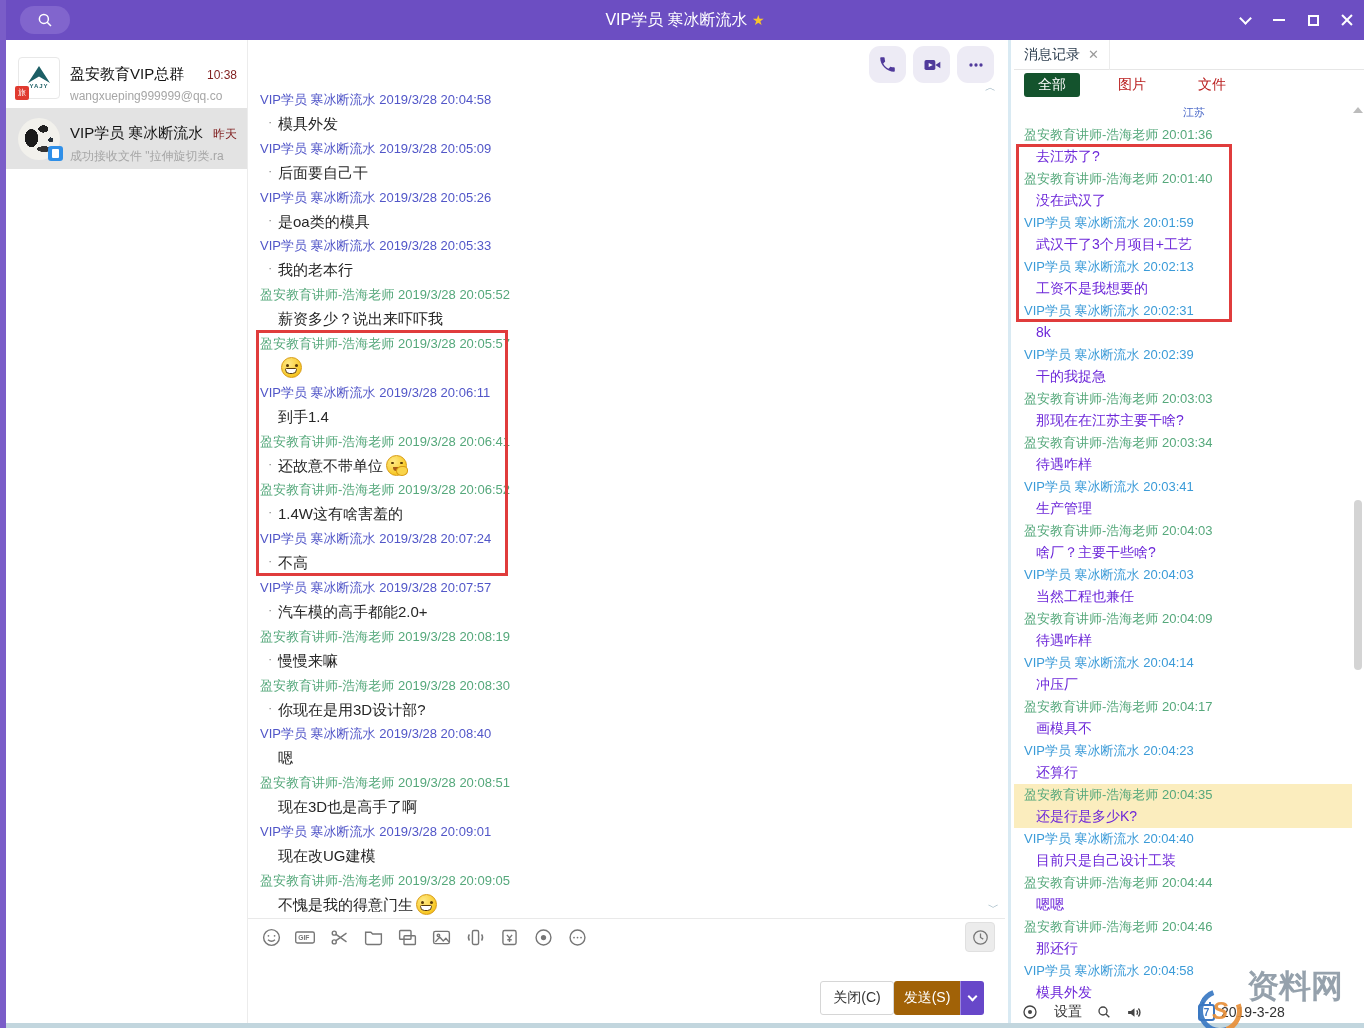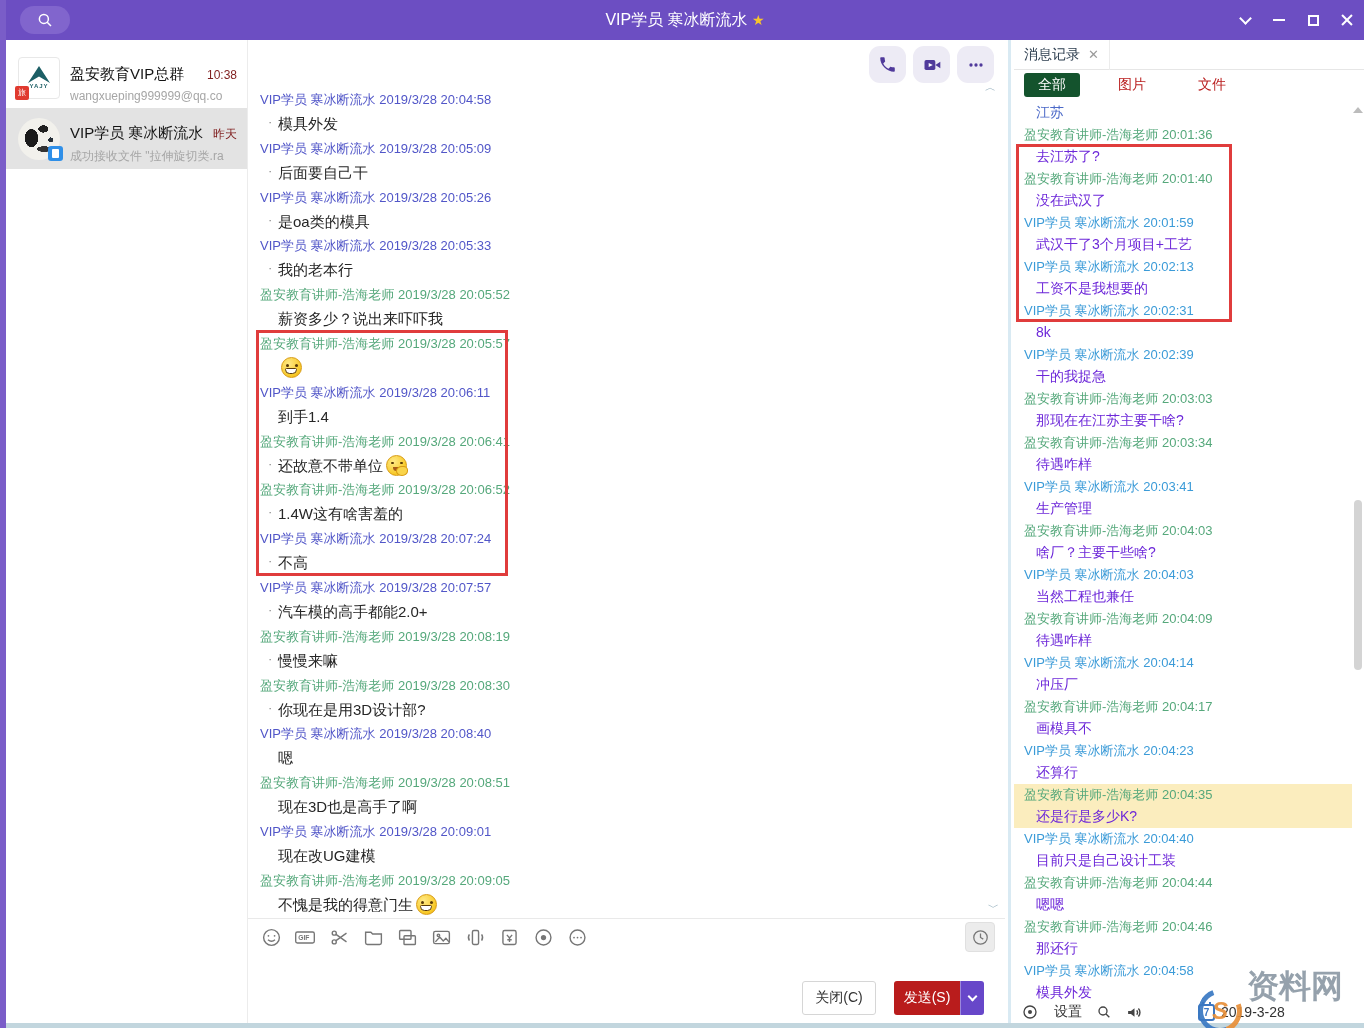--- a/index.html
+++ b/index.html
@@ -63,38 +63,38 @@
   .emoji.shy .eyes{height:2px;border-radius:2px;}
   .emoji.shy .mouth{position:absolute;left:6px;top:11px;width:7px;height:4px;background:#a85c18;border-radius:0 0 6px 6px;}
   .emoji.shy:after{content:"";position:absolute;right:-2px;bottom:-1px;width:10px;height:8px;background:#f9d44a;border:1px solid #d89b12;border-radius:50% 40% 50% 50%;}
   .annotation{position:absolute;border:3px solid #e03c3c;pointer-events:none;z-index:10;}
   .anno-chat{left:8px;top:290px;width:252px;height:250px;}
   .toolbar{position:absolute;left:0;right:3px;top:878px;height:37px;border-top:1px solid #e9e9e9;
            display:flex;align-items:center;padding-left:12px;gap:12px;}
   .tb-icon{width:22px;height:22px;display:flex;align-items:center;justify-content:center;cursor:pointer;}
   .clock-btn{margin-left:auto;margin-right:10px;width:30px;height:30px;border-radius:4px;background:#ececec;border:1px solid #e0e0e0;
              display:flex;align-items:center;justify-content:center;cursor:pointer;}
-  .footerbtns{position:absolute;right:24px;bottom:8px;display:flex;gap:18px;align-items:flex-start;padding-left:19px;}
+  .footerbtns{position:absolute;right:24px;bottom:8px;display:flex;align-items:flex-start;padding-left:19px;}
   .btn-close{width:74px;height:34px;background:#fff;border:1px solid #d6d6d6;border-radius:3px;font-size:14px;color:#333;
              display:flex;align-items:center;justify-content:center;cursor:pointer;}
   .btn-send{display:flex;height:34px;border-radius:3px;overflow:hidden;cursor:pointer;}
-  .send-main{background:#b91c1c;color:#fff;font-size:14px;display:flex;align-items:center;justify-content:center;width:66px;}
+  .send-main{background:#a16207;color:#fff;font-size:14px;display:flex;align-items:center;justify-content:center;width:66px;}
   .send-caret{background:#6747c9;width:24px;display:flex;align-items:center;justify-content:center;border-left:1px solid rgba(255,255,255,.35);}
   .send-caret i{width:7px;height:7px;border-right:2px solid #fff;border-bottom:2px solid #fff;transform:rotate(45deg);margin-top:-3px;}
   
   .history{position:absolute;left:1008px;top:40px;right:0;bottom:5px;background:#fff;}
   .tabbar{height:30px;border-bottom:1px solid #e6e6e6;display:flex;align-items:center;}
   .tab{height:30px;display:flex;align-items:center;padding:0 10px 0 10px;border-right:1px solid #ececec;gap:8px;cursor:pointer;}
   .tab-label{font-size:14px;color:#2b3c4e;}
   .tab-x{color:#9a9a9a;font-size:13px;cursor:pointer;}
   .filters{height:30px;display:flex;align-items:center;gap:24px;padding-left:10px;}
   .filter{font-size:14px;color:#b91c1c;padding:3px 14px;border-radius:3px;cursor:pointer;}
   .filter.active{background:#14532d;color:#fff;}
   .hlist{position:absolute;left:0;top:60px;right:12px;height:905px;overflow:hidden;}
-  .hpartial{font-size:14px;line-height:24px;padding-left:22px;color:#4b69c8;}
+  .hpartial{font-size:11px;line-height:24px;padding-left:22px;color:#4b69c8;text-align:center;}
   .hmsg{height:44px;}
   .hline{font-size:13px;line-height:21px;padding-left:10px;white-space:nowrap;}
   .hmsg.student .hline{color:#3b9bd8;}
   .hmsg.teacher .hline{color:#55a87b;}
   .htext{font-size:14px;color:#6d28d9;line-height:23px;padding-left:22px;white-space:nowrap;}
   .hmsg.hl{background:#fbedbe;}
   .anno-hist{left:2px;top:104px;width:216px;height:178px;}
   .vtrack{position:absolute;right:0;top:60px;bottom:22px;width:12px;}
   .varrow{position:absolute;top:2px;left:1px;width:0;height:0;border:5px solid transparent;border-bottom:6px solid #bcbcbc;cursor:pointer;}
   .vthumb{position:absolute;right:2px;top:400px;width:8px;height:170px;background:#d4d4d4;border-radius:4px;cursor:pointer;}

